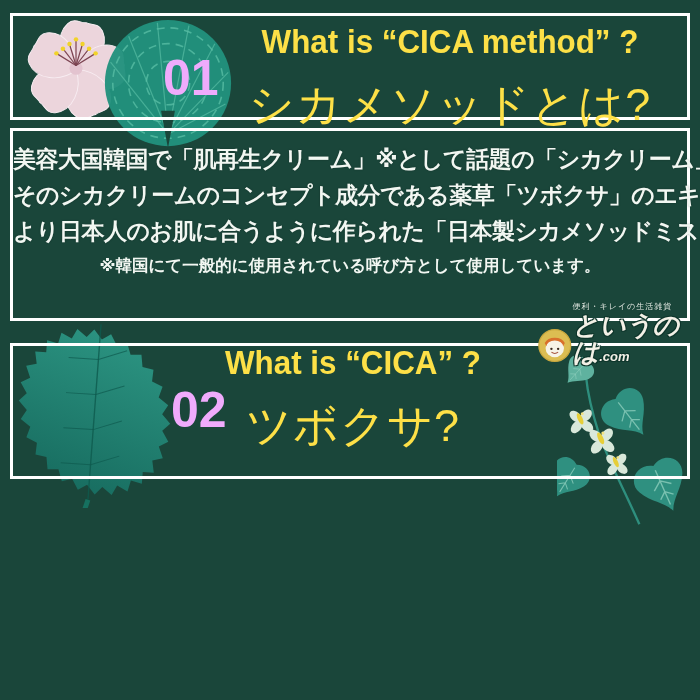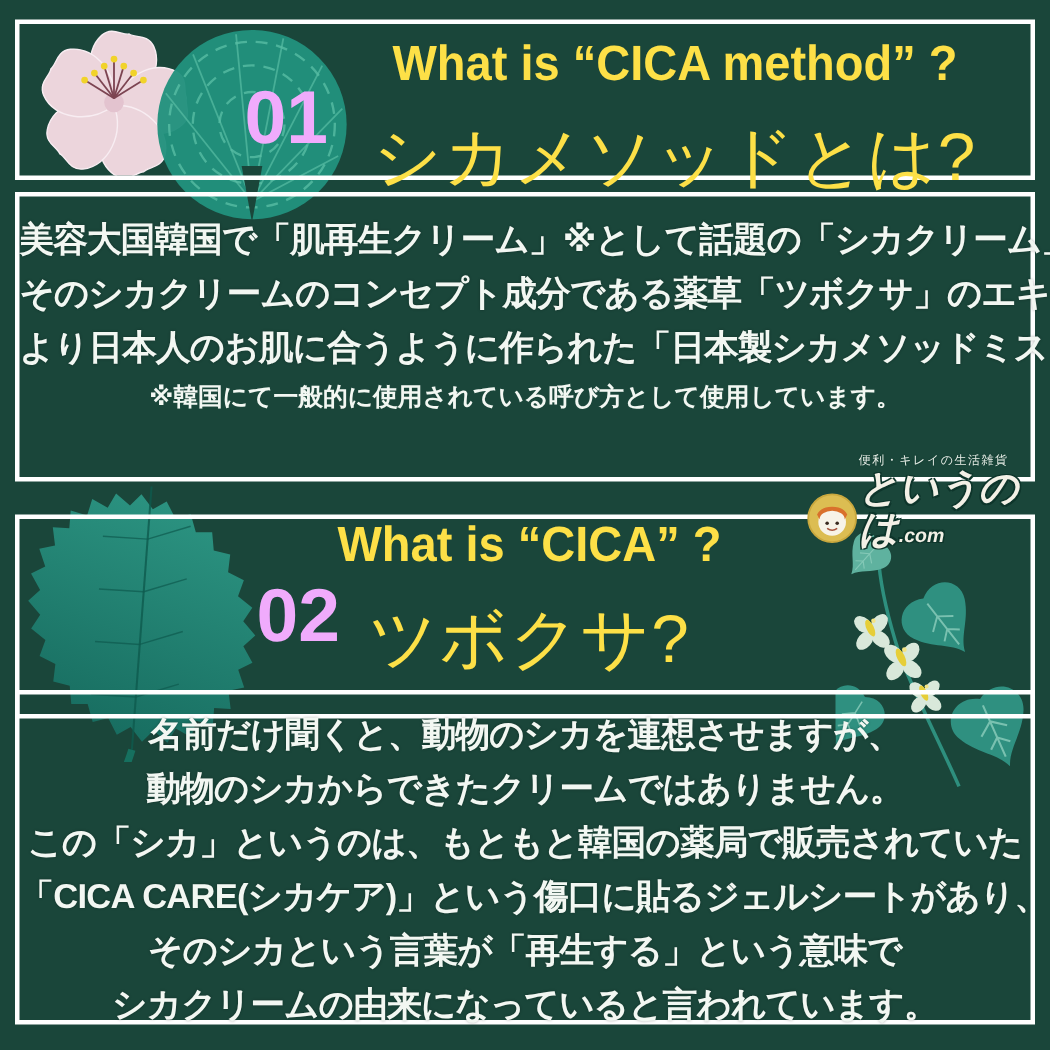--- a/index.html
+++ b/index.html
@@ -163,28 +163,20 @@
   </div>
 
   <div id="frame-s2-header" class="frame">
     <div class="sec-num">02</div>
     <div class="titles">
       <div class="t-en">What is “CICA” ?</div>
       <div class="t-ja">ツボクサ?</div>
     </div>
   </div>
 
-  <div id="frame-s2-body" class="frame body-box">
-    <div class="body-line">名前だけ聞くと、動物のシカを連想させますが、</div>
-    <div class="body-line">動物のシカからできたクリームではありません。</div>
-    <div class="body-line">この「シカ」というのは、もともと韓国の薬局で販売されていた</div>
-    <div class="body-line">「CICA CARE(シカケア)」という傷口に貼るジェルシートがあり、</div>
-    <div class="body-line">そのシカという言葉が「再生する」という意味で</div>
-    <div class="body-line">シカクリームの由来になっていると言われています。</div>
-  </div>
 
   <div id="watermark">
     <svg id="wm-mascot" viewBox="0 0 40 40">
         <circle cx="20" cy="20" r="19" fill="#dcbd52" stroke="#c9a83e" stroke-width="1.5"></circle>
         <circle cx="20" cy="23" r="11" fill="#f7f3e8"></circle>
         <path d="M8,17 A13,10 0 0 1 32,17 L30,21 A10,7 0 0 0 10,21 Z" fill="#d9702c"></path>
         <circle cx="16" cy="24" r="1.4" fill="#3a2a20"></circle>
         <circle cx="24" cy="24" r="1.4" fill="#3a2a20"></circle>
         <path d="M16,28 Q20,31 24,28" stroke="#a8553f" stroke-width="1.2" fill="none"></path>
       </svg>

